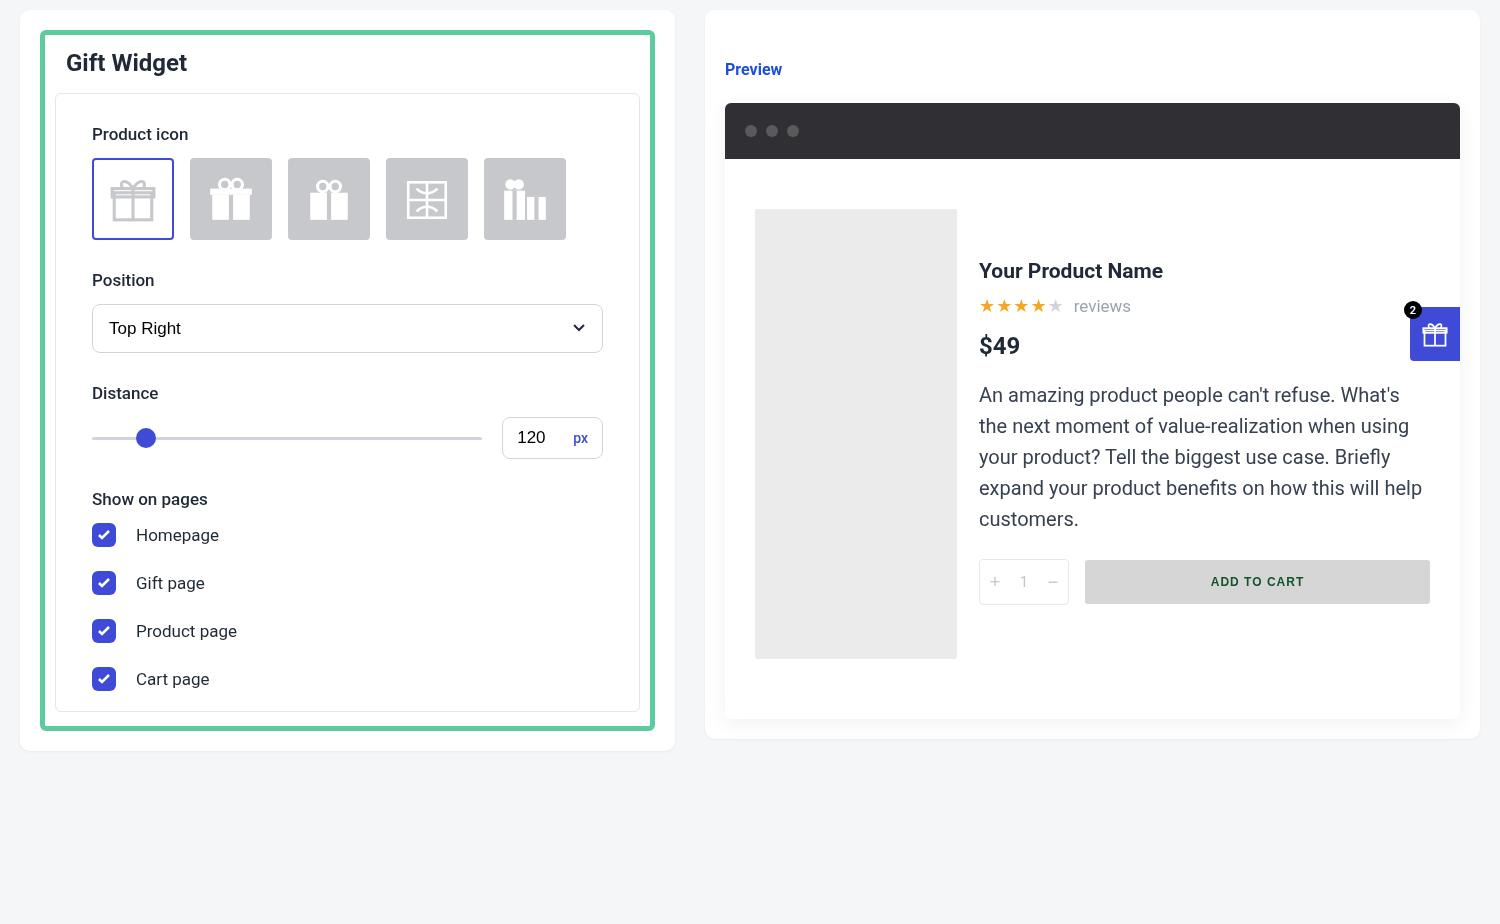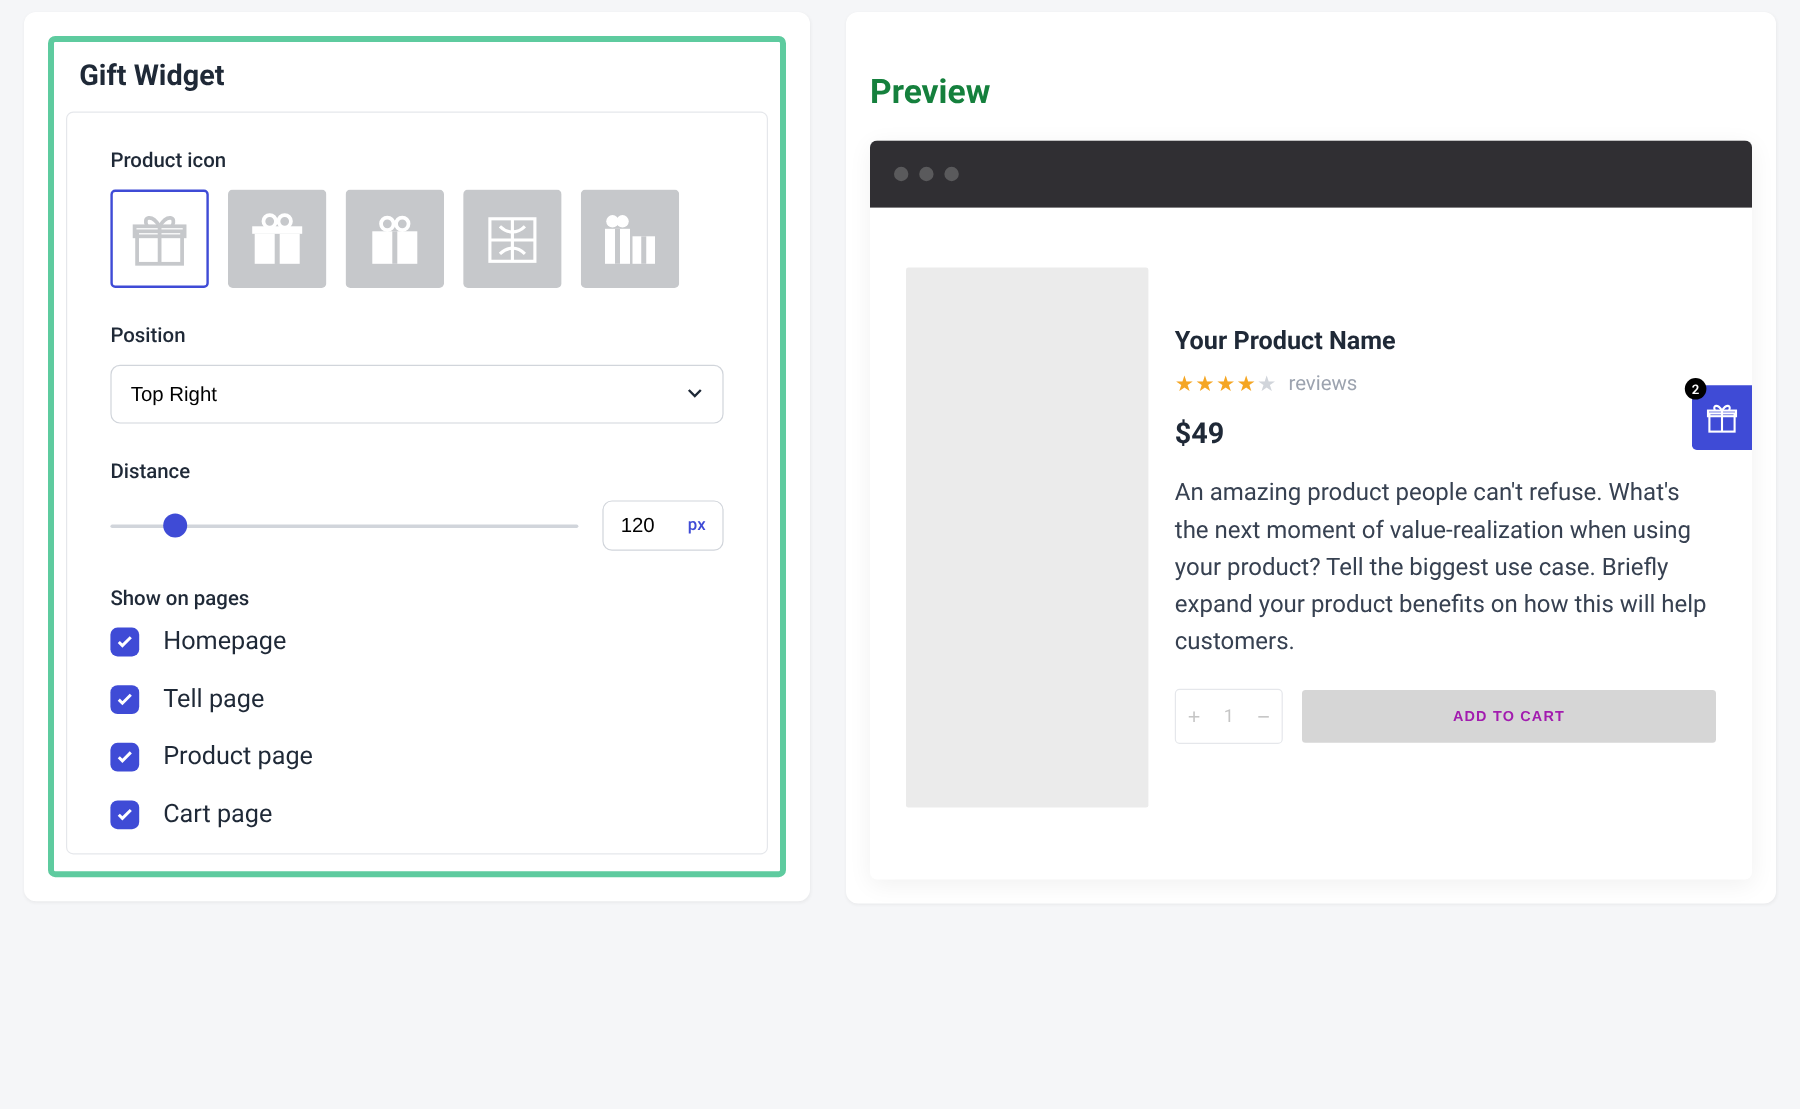--- a/index.html
+++ b/index.html
@@ -153,28 +153,28 @@
 .checkbox {
   width: 24px;
   height: 24px;
   background: #3f4bd6;
   border-radius: 6px;
   display: flex;
   align-items: center;
   justify-content: center;
   color: #fff;
 }
-.check-label { font-size: 21px; color: #1f2937; }
+.check-label { font-size: 17px; color: #1f2937; }
 
 
 .preview-title {
-  font-size: 28px;
+  font-size: 16px;
   font-weight: 700;
   margin: 30px 0 24px 0;
-  color: #15803d;
+  color: #1d4ed8;
 }
 .browser-mock {
   background: #fff;
   border-radius: 6px;
   overflow: hidden;
   box-shadow: 0 4px 20px rgba(0,0,0,0.06);
   position: relative;
 }
 .browser-bar {
   background: #302f33;
@@ -232,21 +232,21 @@
   width: 28px;
   text-align: center;
   color: #c5c5c5;
   font-size: 15px;
 }
 .add-cart-btn {
   flex: 1;
   height: 44px;
   background: #d6d6d6;
   border: none;
-  color: #a21caf;
+  color: #14532d;
   font-size: 12px;
   font-weight: 600;
   letter-spacing: 1px;
   border-radius: 3px;
   cursor: pointer;
 }
 .float-widget {
   position: absolute;
   top: 148px;
   right: 0;
@@ -364,21 +364,21 @@
                   </svg>
                 </div>
               <span class="check-label">Homepage</span>
             </div>
             <div class="check-item">
               <div class="checkbox">
                   <svg width="14" height="14" viewBox="0 0 14 14" fill="none" stroke="#fff" stroke-width="2.5">
                     <path d="M2 7l3 3 7-7"></path>
                   </svg>
                 </div>
-              <span class="check-label">Tell page</span>
+              <span class="check-label">Gift page</span>
             </div>
             <div class="check-item">
               <div class="checkbox">
                   <svg width="14" height="14" viewBox="0 0 14 14" fill="none" stroke="#fff" stroke-width="2.5">
                     <path d="M2 7l3 3 7-7"></path>
                   </svg>
                 </div>
               <span class="check-label">Product page</span>
             </div>
             <div class="check-item">

